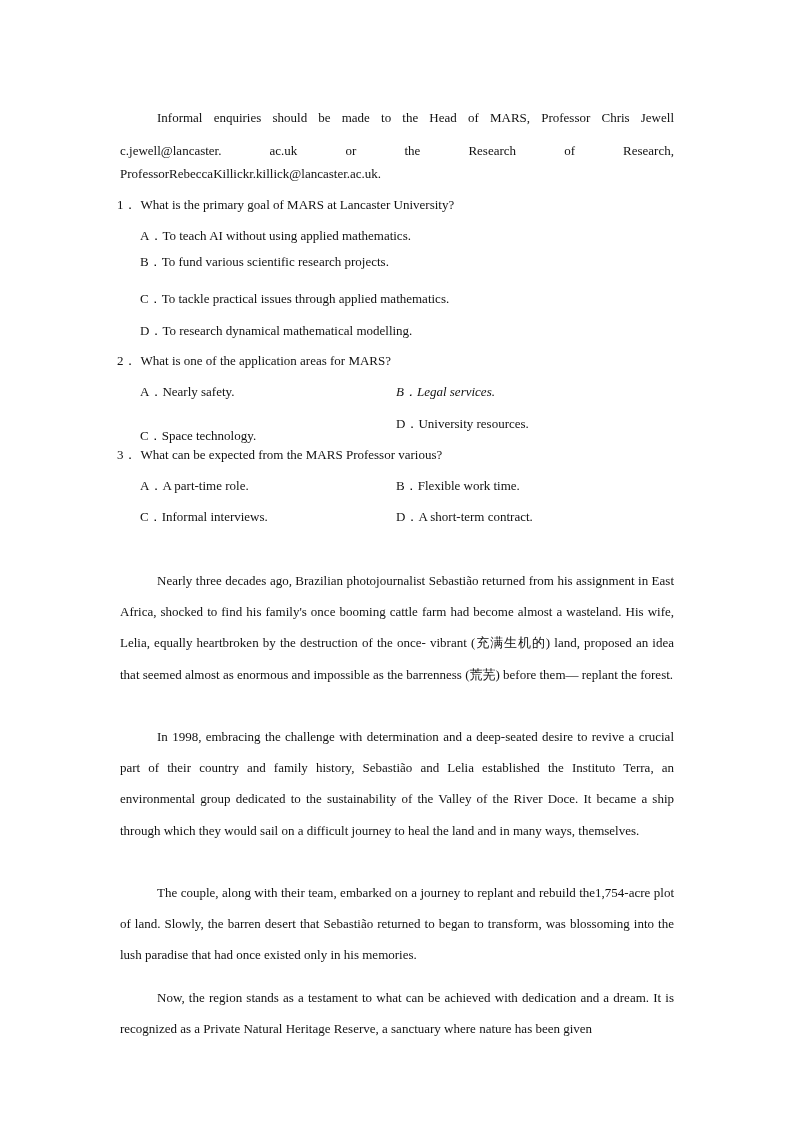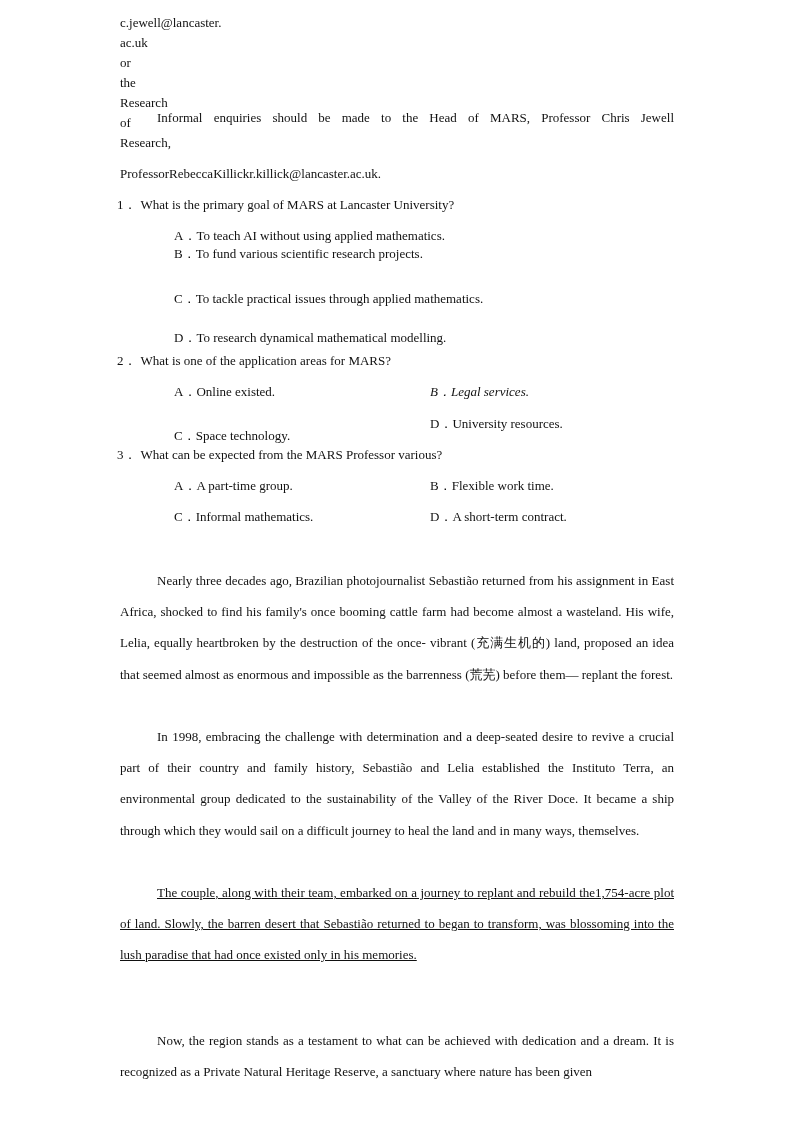--- a/index.html
+++ b/index.html
@@ -10,88 +10,88 @@
   }
   .page { position: absolute; left: 120px; top: 0; width: 554px; }
   .line { position: absolute; left: 0; height: 20px; line-height: 20px; white-space: nowrap; }
   .para {
     position: absolute; left: 0; width: 554px;
     line-height: 31.2px; text-align: justify; text-align-last: left;
   }
   .indent { text-indent: 37px; }
   .justify-all { text-align-last: justify; }
   .q { position: absolute; left: 0; height: 20px; line-height: 20px; white-space: nowrap; text-align: center; }
-  .opt { position: absolute; height: 20px; line-height: 20px; white-space: nowrap; margin-left: 34px; }
+  .opt { position: absolute; height: 20px; line-height: 20px; white-space: nowrap; }
   .optA { left: 20px; }
   .optB { left: 276px; }
   .num { display: inline-block; margin-right: 4px; }
 </style>
 </head>
 <body>
 
 <div class="page">
 
   <div class="para indent justify-all" style="top:102px;">Informal enquiries should be made to the Head of MARS, Professor Chris Jewell</div>
-  <div class="line" style="top:133px; width:554px; display:flex; justify-content:flex-end;flex-direction:column;">
+  <div class="line" style="top:141px; width:554px; display:flex; justify-content:space-between;">
     <span>c.jewell@lancaster.</span>
     <span>ac.uk</span>
     <span>or</span>
     <span>the</span>
     <span>Research</span>
     <span>of</span>
     <span>Research,</span>
   </div>
   <div class="line" style="top:164px;">ProfessorRebeccaKillickr.killick@lancaster.ac.uk.</div>
 
   <div class="q" style="top:195px; left:-3px;">
     <span class="num">1．</span><span>What is the primary goal of MARS at Lancaster University?</span>
   </div>
   <div class="opt optA" style="top:226px;">
     <span>A．</span><span>To teach AI without using applied mathematics.</span>
   </div>
-  <div class="opt optA" style="top:244px;">
+  <div class="opt optA" style="top:252px;">
     <span>B．</span><span>To fund various scientific research projects.</span>
   </div>
   <div class="opt optA" style="top:289px;text-align:right;">
     <span>C．</span><span>To tackle practical issues through applied mathematics.</span>
   </div>
-  <div class="opt optA" style="top:328px;">
+  <div class="opt optA" style="top:321px;">
     <span>D．</span><span>To research dynamical mathematical modelling.</span>
   </div>
 
   <div class="q" style="top:351px; left:-3px;">
     <span class="num">2．</span><span>What is one of the application areas for MARS?</span>
   </div>
   <div class="opt optA" style="top:382px;">
-    <span>A．</span><span>Online existed.</span>
+    <span>A．</span><span>Nearly safety.</span>
   </div>
   <div class="opt optB" style="top:382px;font-style:italic;">
     <span>B．</span><span>Legal services.</span>
   </div>
   <div class="opt optA" style="top:426px;">
     <span>C．</span><span>Space technology.</span>
   </div>
   <div class="opt optB" style="top:414px;">
     <span>D．</span><span>University resources.</span>
   </div>
 
   <div class="q" style="top:445px; left:-3px;">
     <span class="num">3．</span><span>What can be expected from the MARS Professor various?</span>
   </div>
   <div class="opt optA" style="top:476px;">
-    <span>A．</span><span>A part-time group.</span>
+    <span>A．</span><span>A part-time role.</span>
   </div>
   <div class="opt optB" style="top:476px;">
     <span>B．</span><span>Flexible work time.</span>
   </div>
   <div class="opt optA" style="top:507px;">
-    <span>C．</span><span>Informal mathematics.</span>
+    <span>C．</span><span>Informal interviews.</span>
   </div>
   <div class="opt optB" style="top:507px;">
     <span>D．</span><span>A short-term contract.</span>
   </div>
 
   <div class="para indent" style="top:565px;">Nearly three decades ago, Brazilian photojournalist Sebastião returned from his assignment in East Africa, shocked to find his family's once booming cattle farm had become almost a wasteland. His wife, Lelia, equally heartbroken by the destruction of the once- vibrant (充满生机的) land, proposed an idea that seemed almost as enormous and impossible as the barrenness (荒芜) before them— replant the forest.</div>
   <div class="para indent" style="top:721px;">In 1998, embracing the challenge with determination and a deep-seated desire to revive a crucial part of their country and family history, Sebastião and Lelia established the Instituto Terra, an environmental group dedicated to the sustainability of the Valley of the River Doce. It became a ship through which they would sail on a difficult journey to heal the land and in many ways, themselves.</div>
-  <div class="para indent" style="top:877px;text-decoration:underline;">The couple, along with their team, embarked on a journey to replant and rebuild the1,754-acre plot of land. Slowly, the barren desert that Sebastião returned to began to transform, was blossoming into the lush paradise that had once existed only in his memories.</div>
-  <div class="para indent" style="top:1025px;">Now, the region stands as a testament to what can be achieved with dedication and a dream. It is recognized as a Private Natural Heritage Reserve, a sanctuary where nature has been given</div>
+  <div class="para indent" style="top:877px;">The couple, along with their team, embarked on a journey to replant and rebuild the1,754-acre plot of land. Slowly, the barren desert that Sebastião returned to began to transform, was blossoming into the lush paradise that had once existed only in his memories.</div>
+  <div class="para indent" style="top:982px;">Now, the region stands as a testament to what can be achieved with dedication and a dream. It is recognized as a Private Natural Heritage Reserve, a sanctuary where nature has been given</div>
 
 </div>
 
 </body></html>

